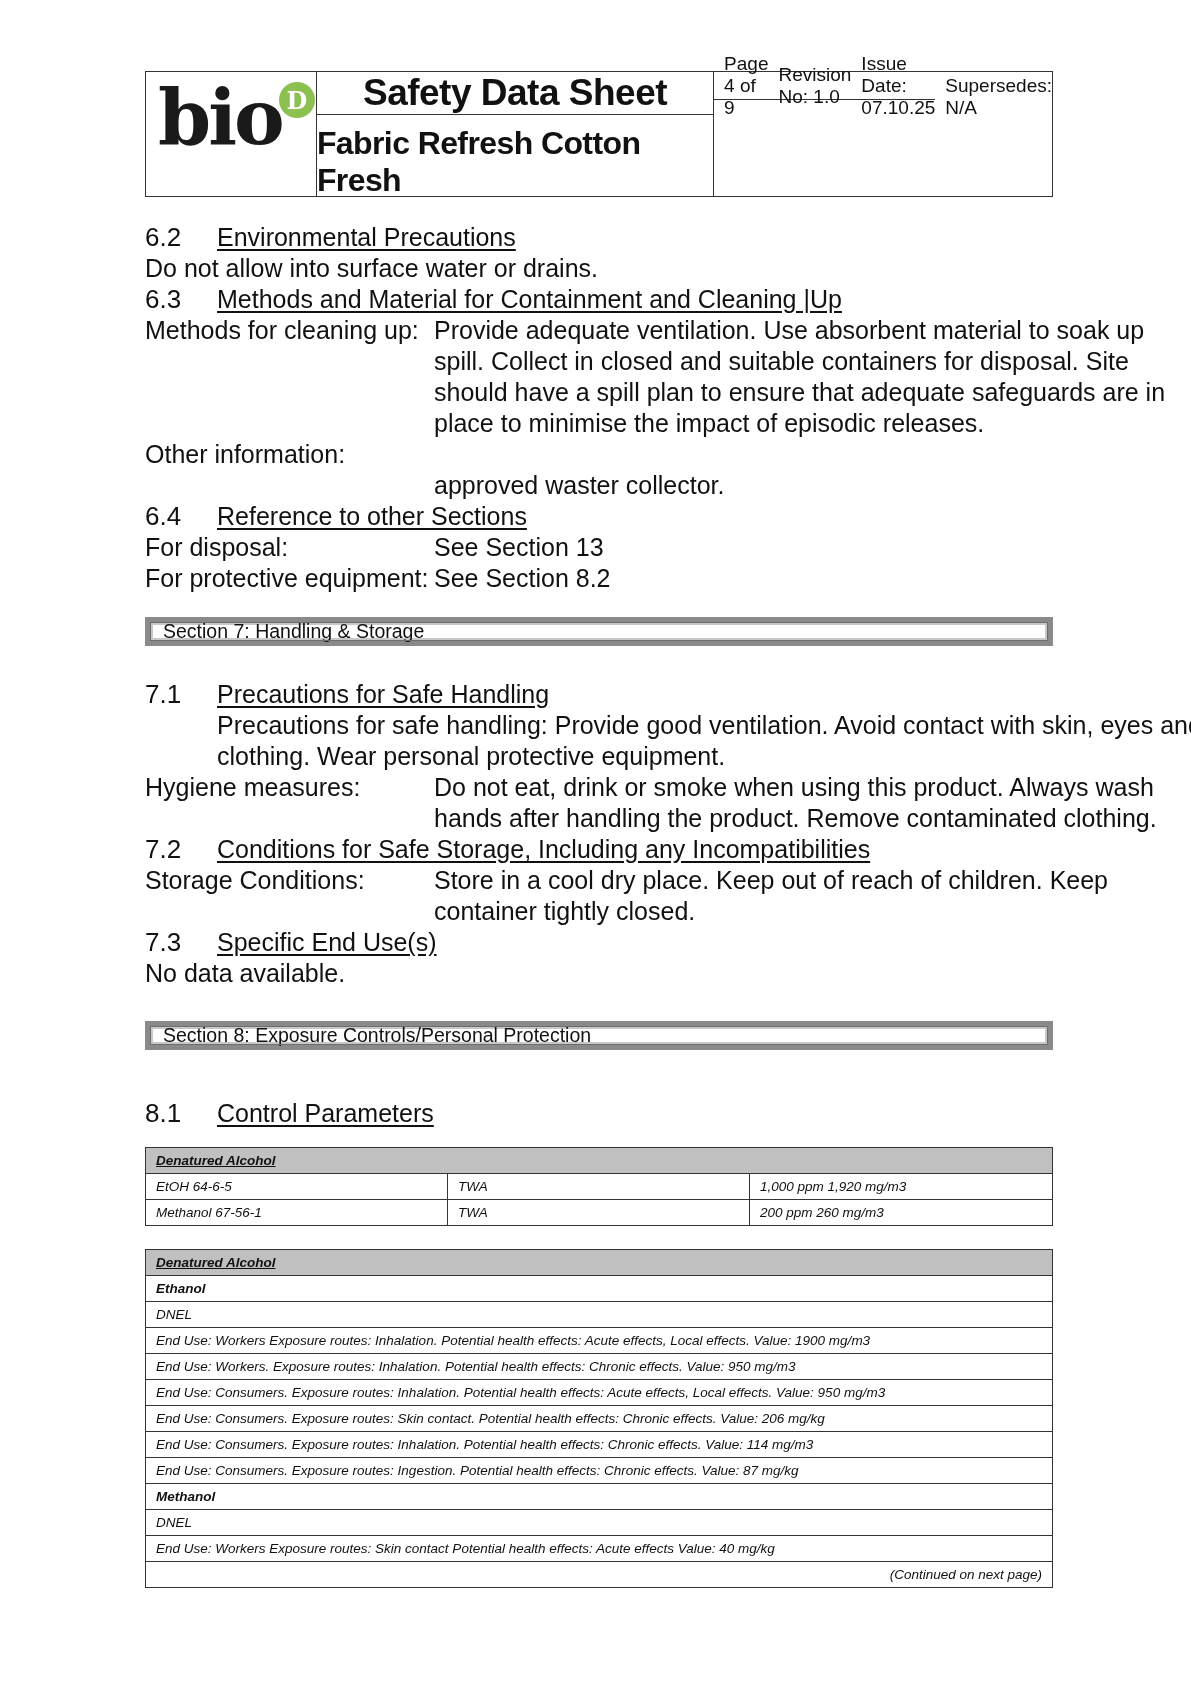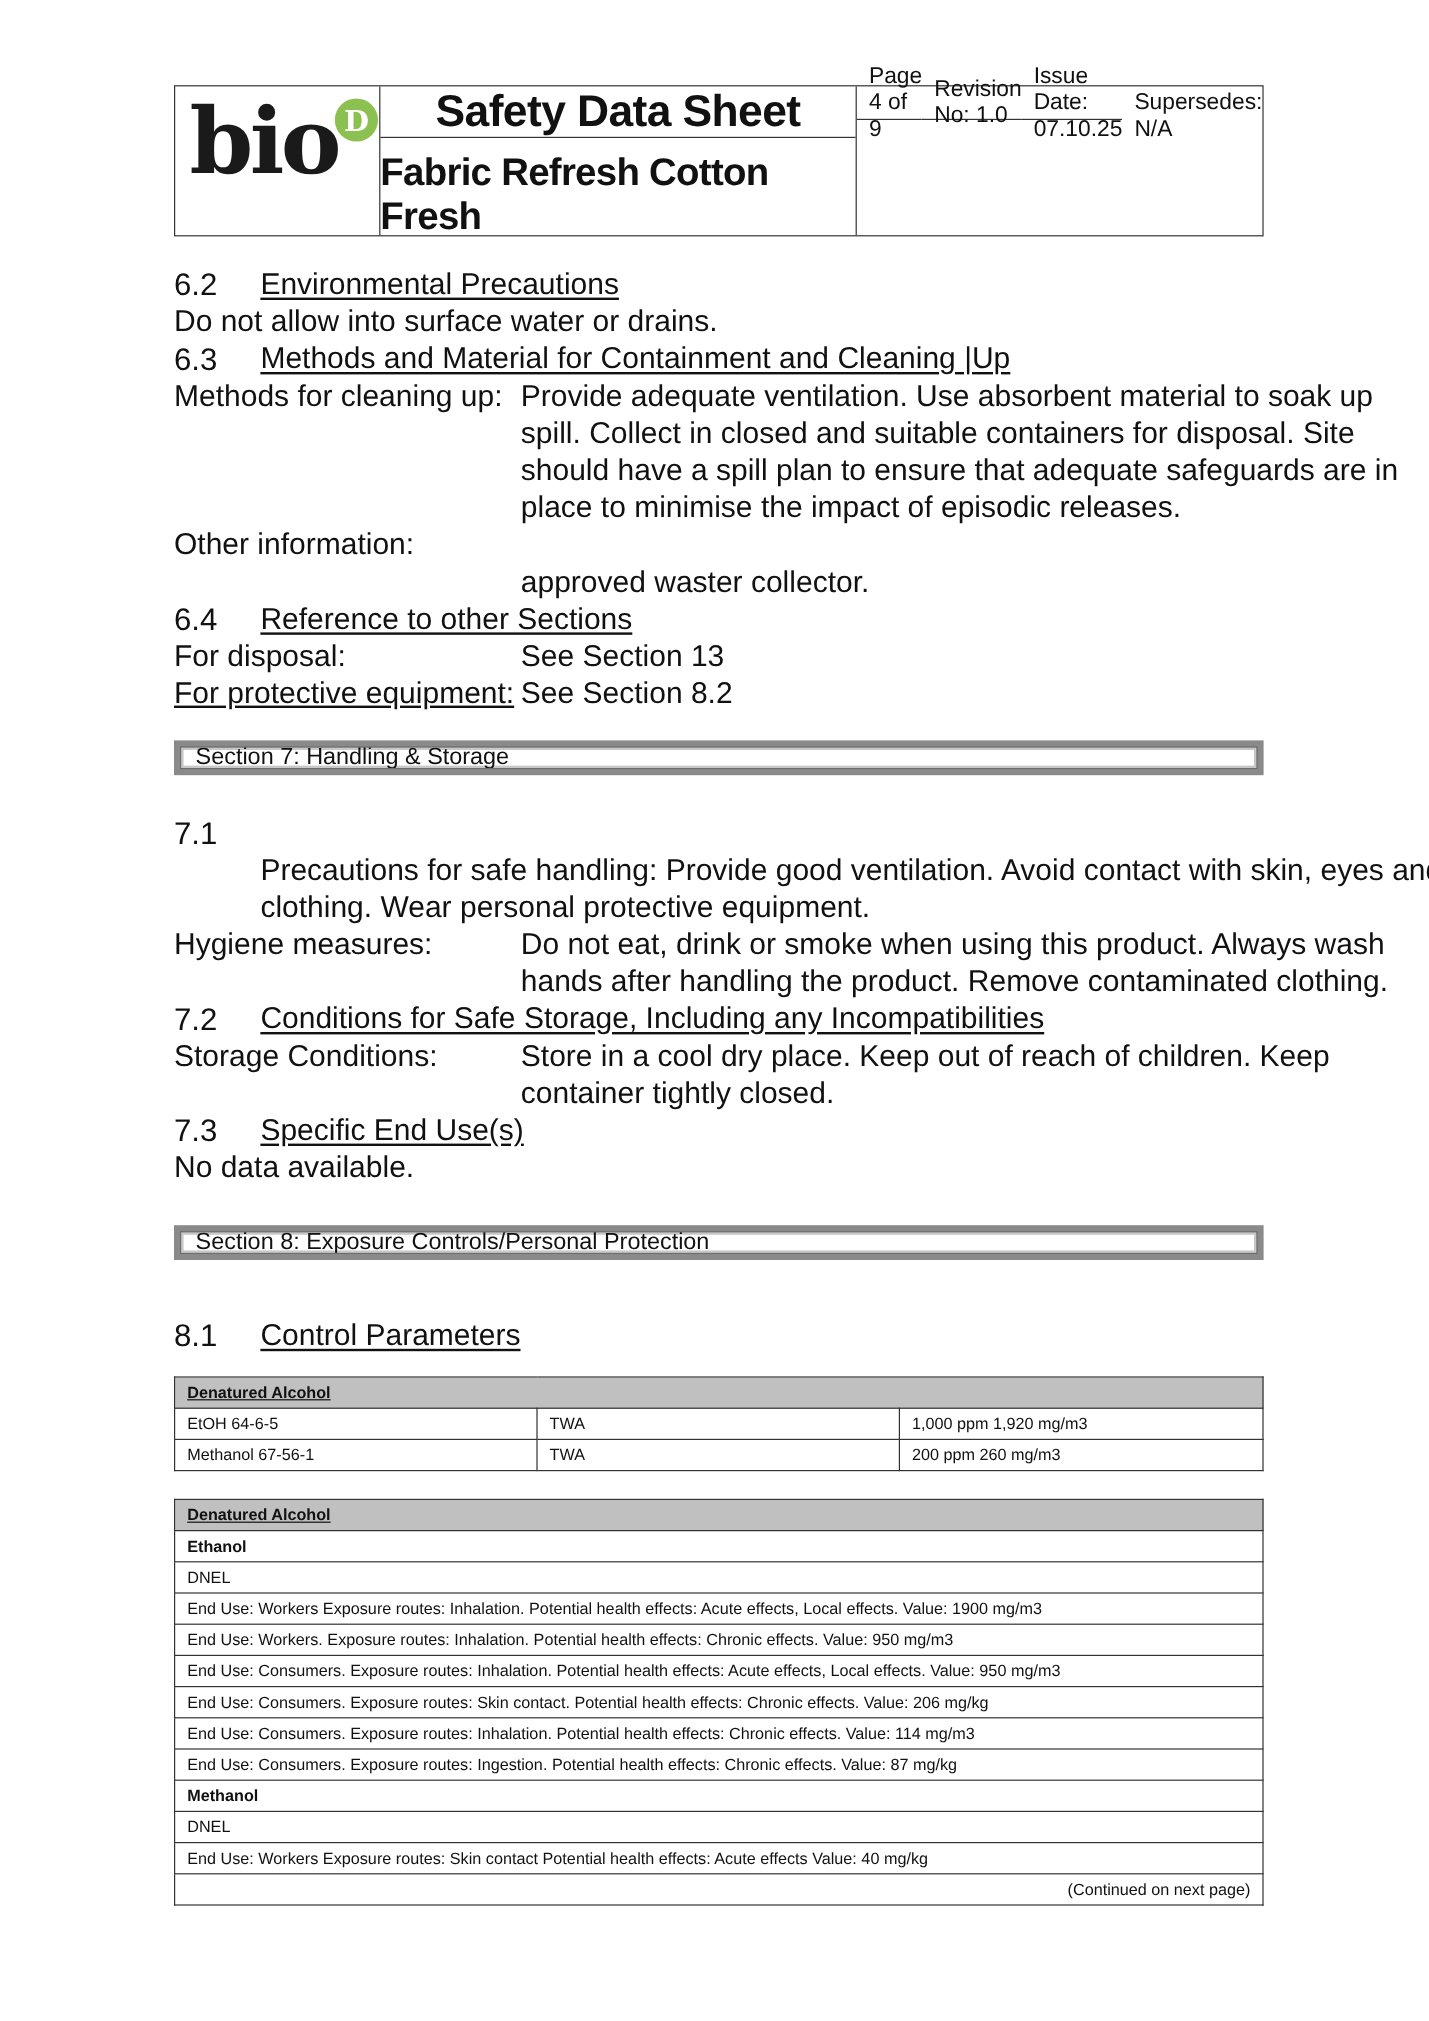--- a/index.html
+++ b/index.html
@@ -66,21 +66,21 @@
     border: 2px solid #c8c8c8; outline: 1px solid #6d6d6d;
     font-size: 19.5px; padding-left: 10px; display: flex; align-items: center;
   }
 
   
   table.dt {
     position: absolute; left: 145px; width: 908px;
     border-collapse: collapse; font-size: 13.5px;
   }
   table.dt td {
-    border: 1.5px solid #333; height: 26px; padding: 0 10px; line-height: 17px;
+    border: 1.5px solid #333; height: 26px; padding: 0 10px; line-height: 17px; font-style: italic;
   }
   table.dt tr.head td {
     background: #c0c0c0; font-weight: bold; text-decoration: underline;
   }
   table.dt tr.bold td { font-weight: bold; }
   table.dt td.right { text-align: right; }
 </style>
 </head>
 <body>
 
@@ -114,28 +114,29 @@
   <span class="t" style="left:434px; top:346px;">spill.  Collect in closed and suitable containers for disposal.   Site</span>
   <span class="t" style="left:434px; top:377px;">should have a spill plan to ensure that adequate safeguards are in</span>
   <span class="t" style="left:434px; top:408px;">place to minimise the impact of episodic releases.</span>
   <span class="t" style="left:145px; top:439px;">Other information:</span>
   <span class="t" style="left:434px; top:470px;">approved waster collector.</span>
 
   <span class="num" style="left:145px; top:501px;">6.4</span>
   <span class="t u" style="left:217px; top:501px;">Reference to other Sections</span>
   <span class="t" style="left:145px; top:532px;">For disposal:</span>
   <span class="t" style="left:434px; top:532px;">See Section 13</span>
-  <span class="t" style="left:145px; top:563px;text-decoration:underline;">For protective equipment:</span>
+  <span class="t" style="left:145px; top:563px;">For protective equipment:</span>
   <span class="t" style="left:434px; top:563px;">See Section 8.2</span>
 
   <div class="banner" style="top:617px;">
     <div class="banner-inner">Section 7: Handling &amp; Storage</div>
   </div>
 
   <span class="num" style="left:145px; top:679px;">7.1</span>
+  <span class="t u" style="left:217px; top:679px;">Precautions for Safe Handling</span>
   <span class="t" style="left:217px; top:710px;">Precautions for safe handling:    Provide good ventilation.   Avoid contact with skin, eyes and</span>
   <span class="t" style="left:217px; top:741px;">clothing.  Wear personal protective equipment.</span>
   <span class="t" style="left:145px; top:772px;">Hygiene measures:</span>
   <span class="t" style="left:434px; top:772px;">Do not eat, drink or smoke when using this product.   Always wash</span>
   <span class="t" style="left:434px; top:803px;">hands after handling the product.   Remove contaminated clothing.</span>
 
   <span class="num" style="left:145px; top:834px;">7.2</span>
   <span class="t u" style="left:217px; top:834px;">Conditions for Safe Storage, Including any Incompatibilities</span>
   <span class="t" style="left:145px; top:865px;">Storage Conditions:</span>
   <span class="t" style="left:434px; top:865px;">Store in a cool dry place.   Keep out of reach of children.  Keep</span>

